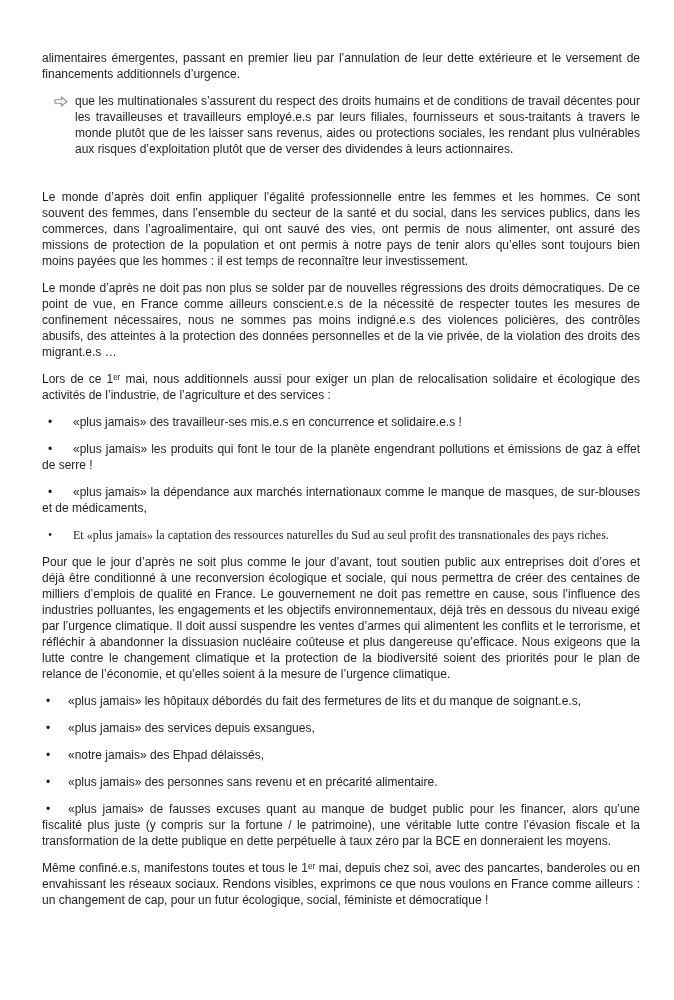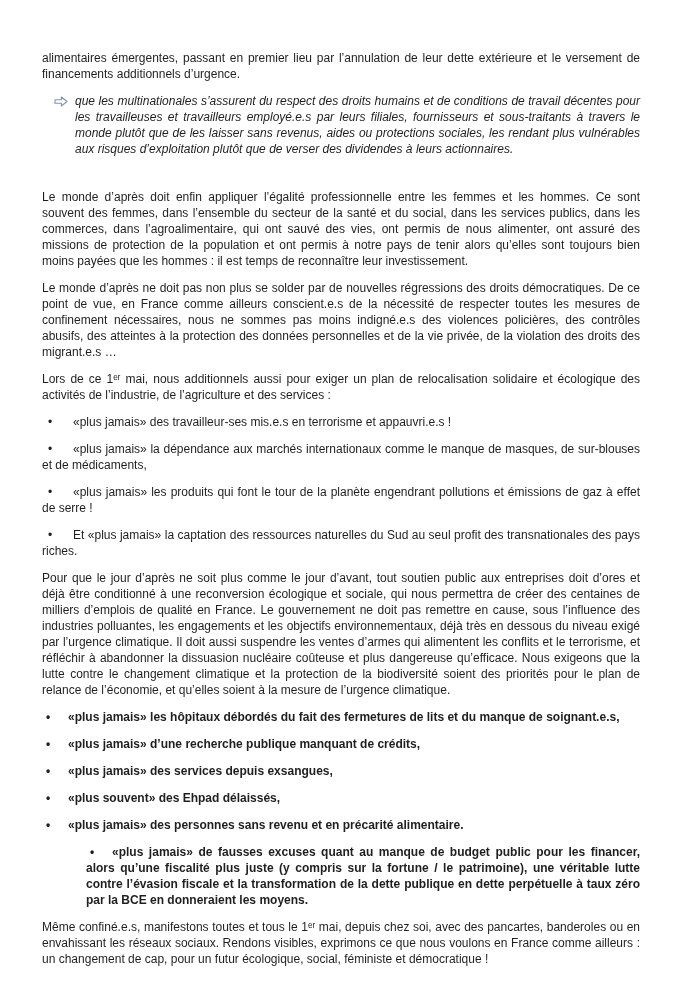--- a/index.html
+++ b/index.html
@@ -16,31 +16,31 @@
   .content{
     box-sizing:border-box;
     padding:50px 34px 0 42px;
     font-size:12px;
     line-height:16px;
   }
   .content p{margin:0 0 11px 0;text-align:justify;}
   
   .frag{margin-left:33px;}
   
-  .arrow-item{display:flex;margin-bottom:11px;font-style:italic;}
+  .arrow-item{display:flex;margin-bottom:11px;}
   .arrow-col{flex:0 0 33px;box-sizing:border-box;padding-left:12px;color:var(--arrow-color);}
   .arrow-col svg{display:block;margin-top:3px;}
   .arrow-text{flex:1;text-align:justify;margin:0;}
   
   .gap-before{margin-top:21px !important;}
   
   .bullet-p{margin:0 0 1px 0;}
-  .bullet-p.last1{}
-  .bullet-p2{margin:0 0 3px 0;font-weight:bold;}
-  .bullet-p2.last2{margin-bottom:11px;margin-left:44px;}
+  .bullet-p.last1{font-family:Liberation Serif, serif;}
+  .bullet-p2{margin:0 0 3px 0;}
+  .bullet-p2.last2{margin-bottom:11px;}
   .b1{text-indent:6px;}
   .b2{text-indent:4px;}
   .bullet-glyph{display:inline-block;text-indent:0;}
   .b1 .bullet-glyph{width:25px;}
   .b2 .bullet-glyph{width:22px;}
 </style>
 </head>
 <body>
 
 <div class="page">
@@ -56,31 +56,30 @@
       </span>
       <p class="arrow-text">que les multinationales s’assurent du respect des droits humains et de conditions de travail décentes pour les travailleuses et travailleurs employé.e.s par leurs filiales, fournisseurs et sous-traitants à travers le monde plutôt que de les laisser sans revenus, aides ou protections sociales, les rendant plus vulnérables aux risques d’exploitation plutôt que de verser des dividendes à leurs actionnaires.</p>
     </div>
 
     <p class="gap-before">Le monde d’après doit enfin appliquer l’égalité professionnelle entre les femmes et les hommes. Ce sont souvent des femmes, dans l’ensemble du secteur de la santé et du social, dans les services publics, dans les commerces, dans l’agroalimentaire, qui ont sauvé des vies, ont permis de nous alimenter, ont assuré des missions de protection de la population et ont permis à notre pays de tenir alors qu’elles sont toujours bien moins payées que les hommes : il est temps de reconnaître leur investissement.</p>
 
     <p>Le monde d’après ne doit pas non plus se solder par de nouvelles régressions des droits démocratiques. De ce point de vue, en France comme ailleurs conscient.e.s de la nécessité de respecter toutes les mesures de confinement nécessaires, nous ne sommes pas moins indigné.e.s des violences policières, des contrôles abusifs, des atteintes à la protection des données personnelles et de la vie privée, de la violation des droits des migrant.e.s …</p>
 
     <p>Lors de ce 1ᵉʳ mai, nous additionnels aussi pour exiger un plan de relocalisation solidaire et écologique des activités de l’industrie, de l’agriculture et des services :</p>
 
-    <p class="bullet-p b1"><span class="bullet-glyph">•</span><span>«plus jamais» des travailleur-ses mis.e.s en terrorisme et appauvri.e.s !</span></p>
+    <p class="bullet-p b1"><span class="bullet-glyph">•</span><span>«plus jamais» des travailleur-ses mis.e.s en concurrence et solidaire.e.s !</span></p>
+    <p class="bullet-p b1"><span class="bullet-glyph">•</span><span>«plus jamais» les produits qui font le tour de la planète engendrant pollutions et émissions de gaz à effet de serre !</span></p>
     <p class="bullet-p b1"><span class="bullet-glyph">•</span><span>«plus jamais» la dépendance aux marchés internationaux comme le manque de masques, de sur-blouses et de médicaments,</span></p>
-    <p class="bullet-p b1"><span class="bullet-glyph">•</span><span>«plus jamais» les produits qui font le tour de la planète engendrant pollutions et émissions de gaz à effet de serre !</span></p>
     <p class="bullet-p b1 last1"><span class="bullet-glyph">•</span><span>Et «plus jamais» la captation des ressources naturelles du Sud au seul profit des transnationales des pays riches.</span></p>
 
     <p>Pour que le jour d’après ne soit plus comme le jour d’avant, tout soutien public aux entreprises doit d’ores et déjà être conditionné à une reconversion écologique et sociale, qui nous permettra de créer des centaines de milliers d’emplois de qualité en France. Le gouvernement ne doit pas remettre en cause, sous l’influence des industries polluantes, les engagements et les objectifs environnementaux, déjà très en dessous du niveau exigé par l’urgence climatique. Il doit aussi suspendre les ventes d’armes qui alimentent les conflits et le terrorisme, et réfléchir à abandonner la dissuasion nucléaire coûteuse et plus dangereuse qu’efficace. Nous exigeons que la lutte contre le changement climatique et la protection de la biodiversité soient des priorités pour le plan de relance de l’économie, et qu’elles soient à la mesure de l’urgence climatique.</p>
 
 
     <p class="bullet-p2 b2"><span class="bullet-glyph">•</span><span>«plus jamais» les hôpitaux débordés du fait des fermetures de lits et du manque de soignant.e.s,</span></p>
-    <p class="bullet-p2 b2"><span class="bullet-glyph">•</span><span>«plus jamais» d’une recherche publique manquant de crédits,</span></p>
     <p class="bullet-p2 b2"><span class="bullet-glyph">•</span><span>«plus jamais» des services depuis exsangues,</span></p>
-    <p class="bullet-p2 b2"><span class="bullet-glyph">•</span><span>«plus souvent» des Ehpad délaissés,</span></p>
+    <p class="bullet-p2 b2"><span class="bullet-glyph">•</span><span>«notre jamais» des Ehpad délaissés,</span></p>
     <p class="bullet-p2 b2"><span class="bullet-glyph">•</span><span>«plus jamais» des personnes sans revenu et en précarité alimentaire.</span></p>
     <p class="bullet-p2 b2 last2"><span class="bullet-glyph">•</span><span>«plus jamais» de fausses excuses quant au manque de budget public pour les financer, alors qu’une fiscalité plus juste (y compris sur la fortune / le patrimoine), une véritable lutte contre l’évasion fiscale et la transformation de la dette publique en dette perpétuelle à taux zéro par la BCE en donneraient les moyens.</span></p>
 
     <p>Même confiné.e.s, manifestons toutes et tous le 1ᵉʳ mai, depuis chez soi, avec des pancartes, banderoles ou en envahissant les réseaux sociaux. Rendons visibles, exprimons ce que nous voulons en France comme ailleurs : un changement de cap, pour un futur écologique, social, féministe et démocratique !</p>
 
   </div>
 </div>
 
 </body></html>

